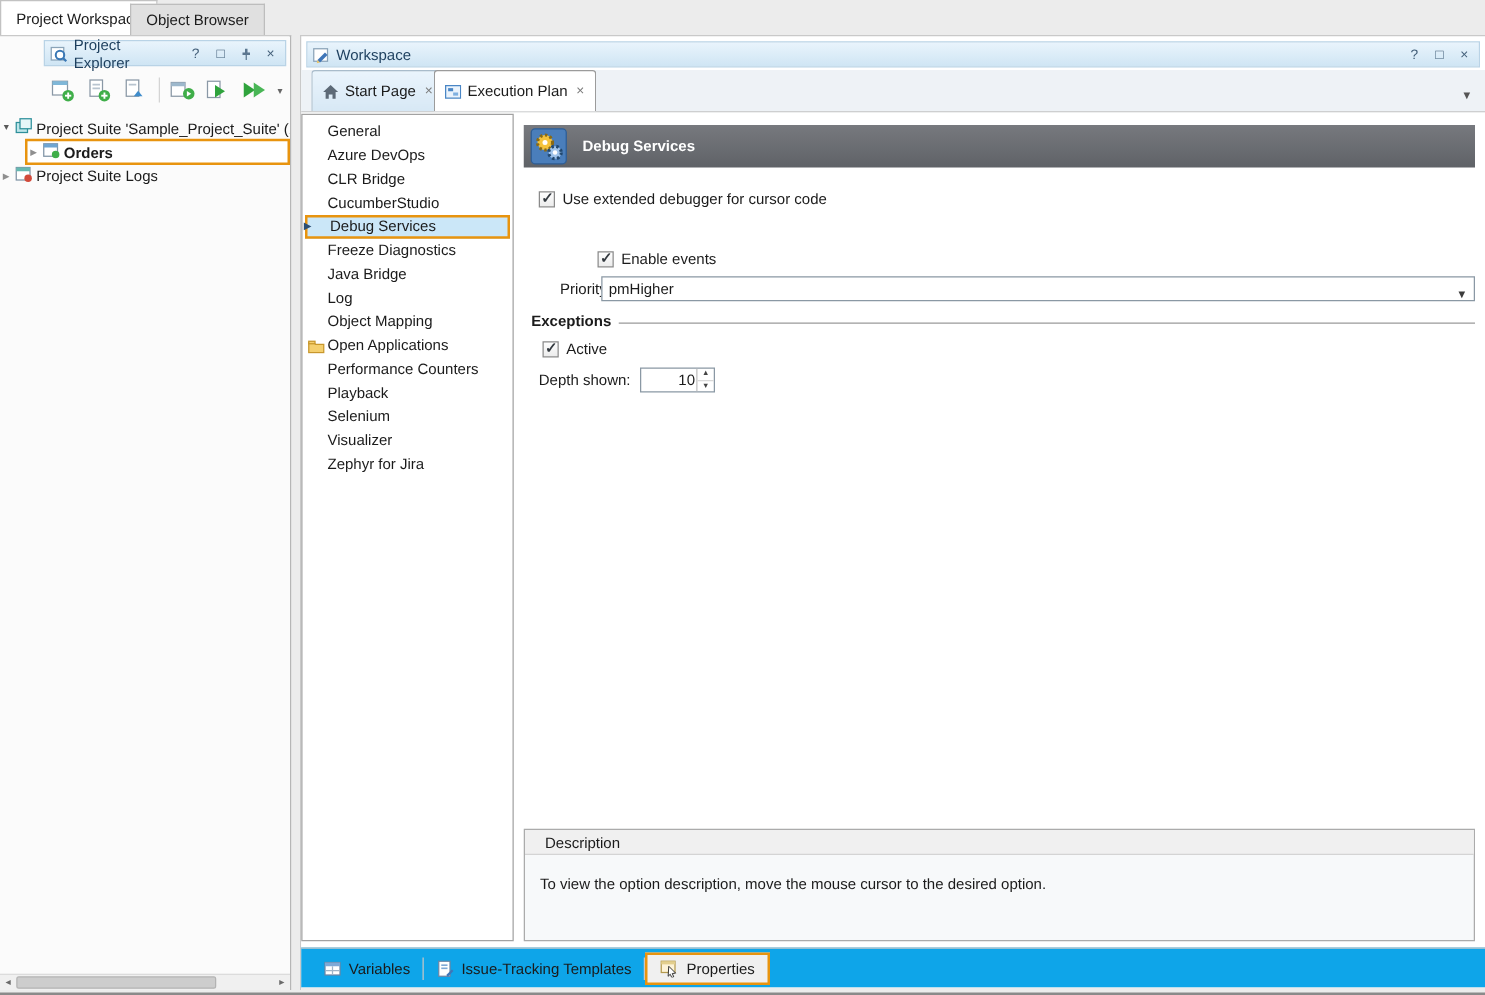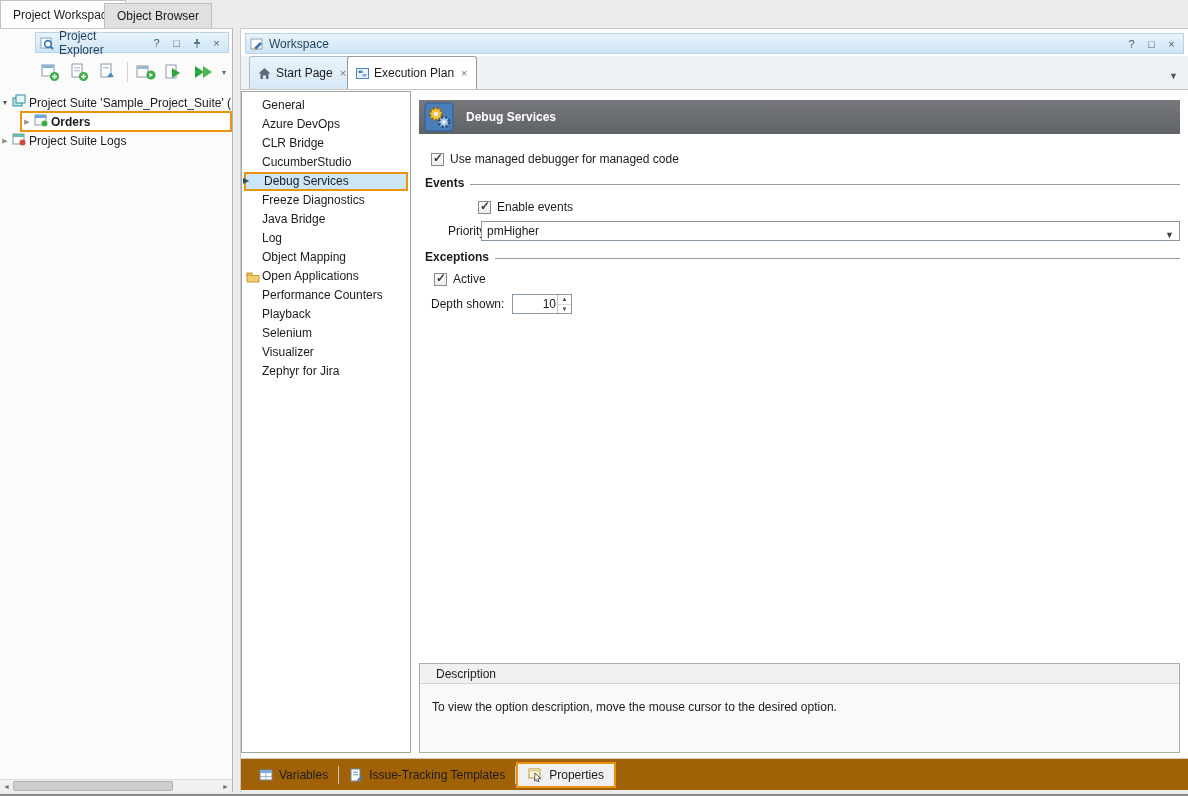--- a/index.html
+++ b/index.html
@@ -102,21 +102,21 @@
   .spin .arrows span { flex:1; font-size:6px; color:#444; text-align:center; line-height:9px; }
   .spin .arrows span:first-child { border-bottom:1px solid #d8d8d8; }
 
   .desc { position:absolute; left:0; right:0; top:572px; height:90px; border:1px solid #ababab;
           background:#f7f9fa; }
   .desc-head { height:20px; line-height:20px; background:#f0f0f0; border-bottom:1px solid #d4d4d4;
                padding-left:16px; }
   .desc-body { padding:16px 12px 0 12px; color:#1b1b1b; }
 
   
-  .btabs { position:absolute; left:0; right:0; bottom:2px; height:32px; background:#a16207;
+  .btabs { position:absolute; left:0; right:0; bottom:2px; height:32px; background:#0ea5e9;
            border-top:1px solid #c8c8c8; display:flex; align-items:center; padding-left:8px; }
   .btab { display:flex; align-items:center; gap:6px; padding:0 10px; height:26px; }
   .btab-sep { width:1px; height:18px; background:#c6c6c6; }
   .btab.selected { border:2px solid #e8940f; background:#f0f0f0; }
   .bottom-line { position:absolute; left:0; right:0; bottom:0; height:2px; background:#ececec; }
 </style>
 </head>
 <body>
 
 <div class="screen">
@@ -313,26 +313,23 @@
             <circle cx="12" cy="12" r="6" fill="#f5c33b" stroke="#8a6a14" stroke-width="2.5" stroke-dasharray="2 2"></circle>
             <circle cx="12" cy="12" r="2" fill="#fff"></circle>
             <circle cx="20" cy="20" r="5" fill="#9fc3ea" stroke="#23496f" stroke-width="2.5" stroke-dasharray="2 2"></circle>
             <circle cx="20" cy="20" r="1.8" fill="#fff"></circle>
           </svg>
           <span class="dh-title">Debug Services</span>
         </div>
 
         <div class="cb-row" style="left:12px; top:60px;">
           <span class="cb checked"></span>
-          <span>Use managed debugger for managed code</span>
-        </div>
-
-        <div class="group" style="top:85px;">
-          <span>Events</span>
-        </div>
+          <span>Use extended debugger for cursor code</span>
+        </div>
+
 
         <div class="cb-row" style="left:15px; top:108px;margin-left:44px;">
           <span class="cb checked"></span>
           <span>Enable events</span>
         </div>
 
         <div style="position:absolute; left:0; right:0; top:130px; height:20px;">
           <span class="field-label" style="left:29px;">Priority:</span>
           <div class="combo">
             <span>pmHigher</span>

